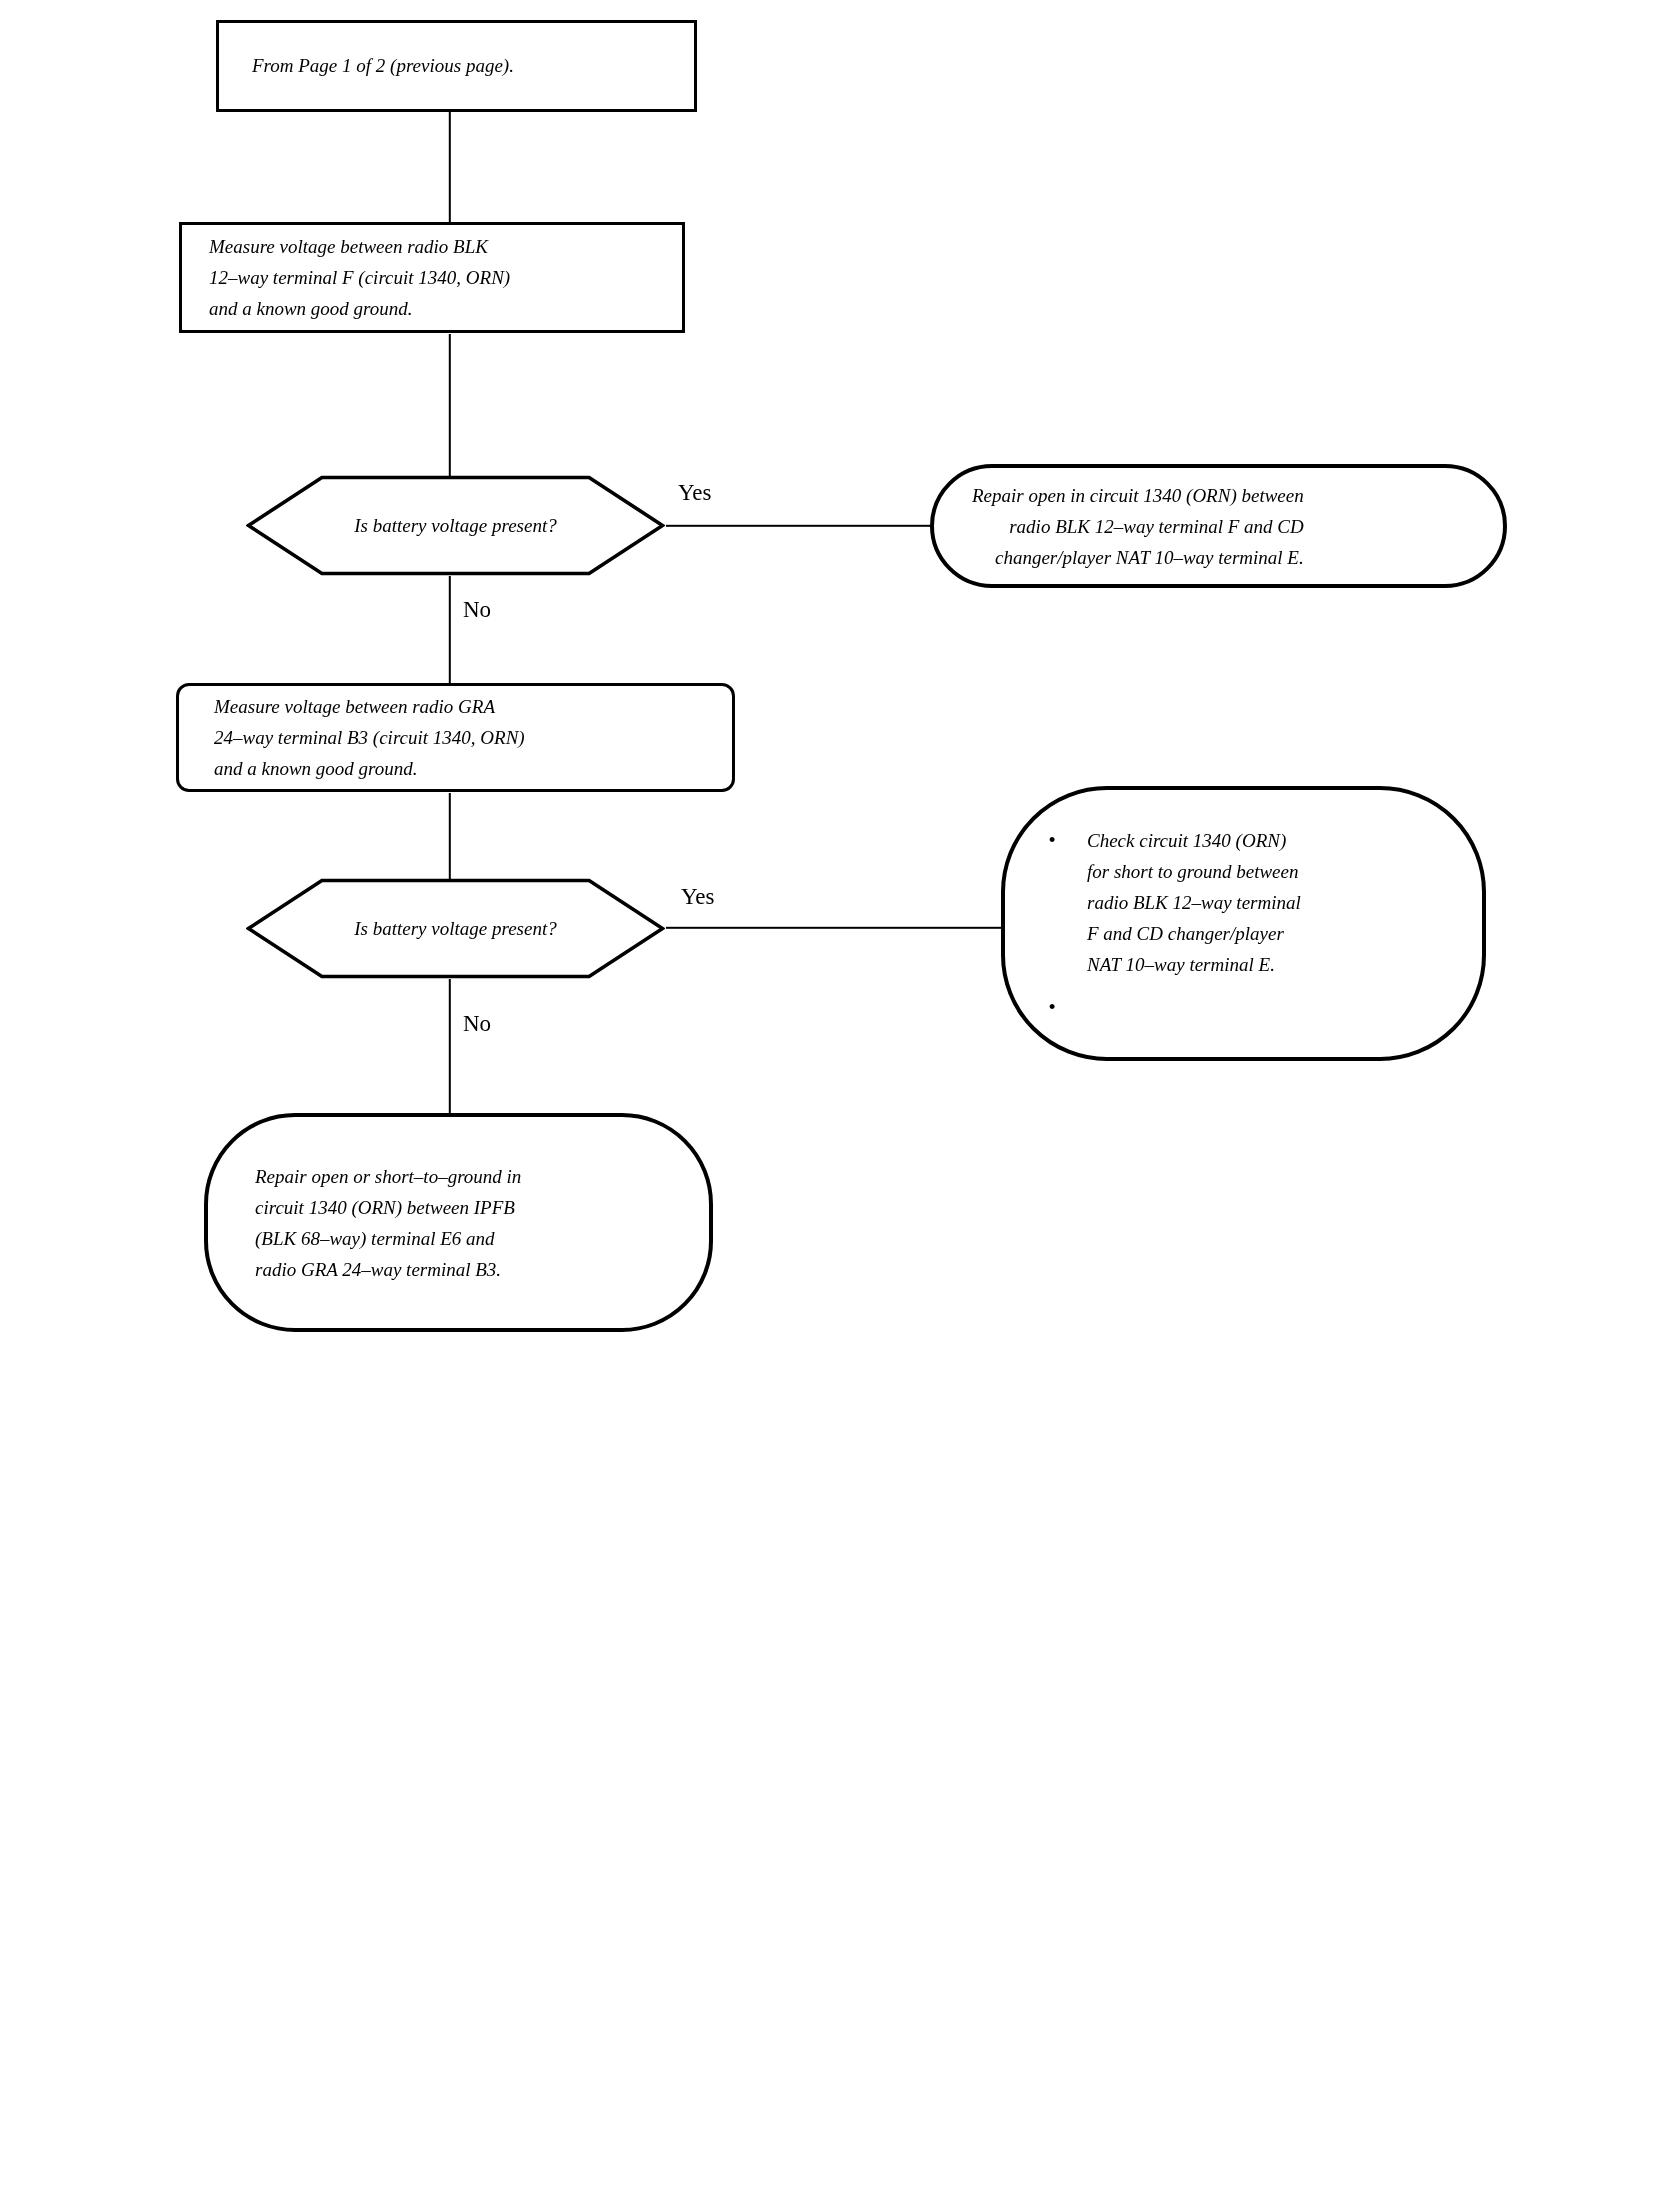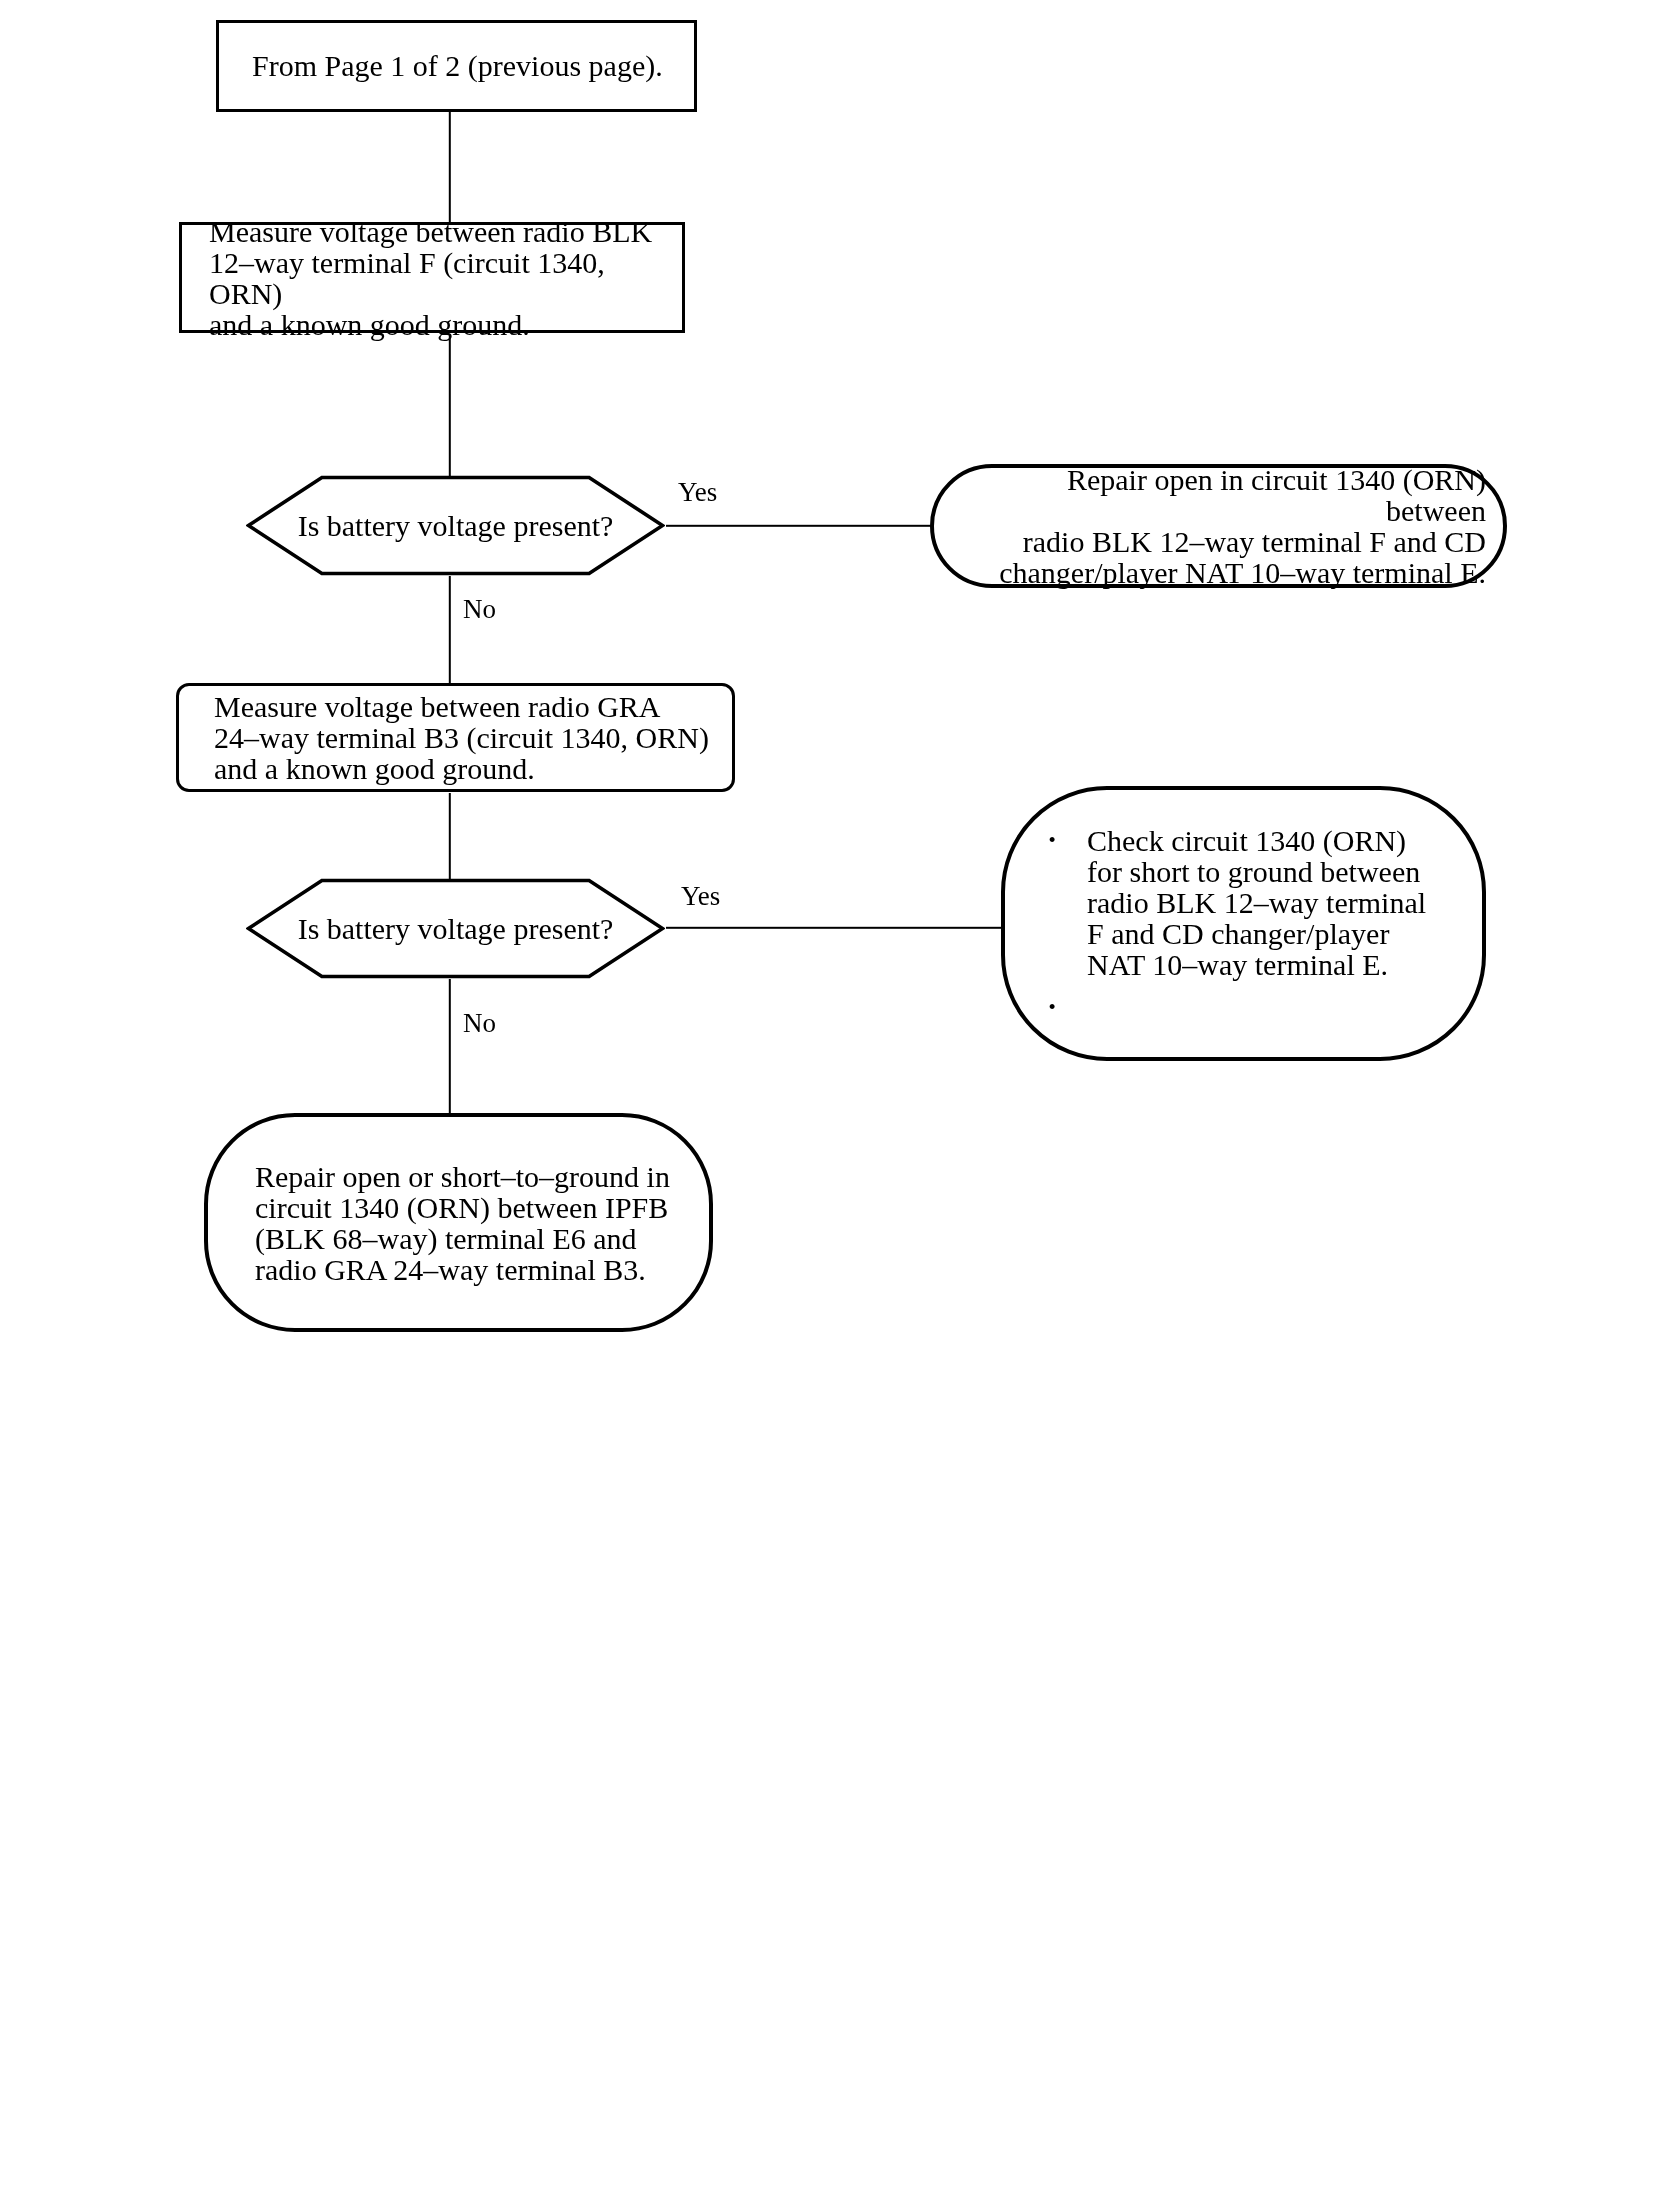--- a/index.html
+++ b/index.html
@@ -14,24 +14,25 @@
     font-family: "Liberation Serif", "DejaVu Serif", serif;
     color: #000000;
   }
   .canvas {
     position: absolute;
     left: 0; top: 0;
     width: 1676px; height: 2205px;
     background: #ffffff;
   }
   .node-text {
-    font-size: 30px;
+    font-size: 19px;
     line-height: 31px;
     white-space: pre-line;
     color: #000000;
+    font-style: italic;
   }
   .rect-node {
     position: absolute;
     background: #ffffff;
     border: 3.6px solid #000000;
     box-sizing: border-box;
     display: flex;
     align-items: center;
   }
   .stadium-node {
@@ -64,21 +65,21 @@
     transform: translateX(-1.2px);
   }
   .hline {
     position: absolute;
     height: 2.4px;
     background: #000000;
     transform: translateY(-1.2px);
   }
   .branch-label {
     position: absolute;
-    font-size: 27px;
+    font-size: 23px;
     line-height: 27px;
     color: #000000;
     text-align: right;
   }
   .bullet-list {
     display: flex;
     flex-direction: column;
     gap: 12px;
     width: 100%;
   }

